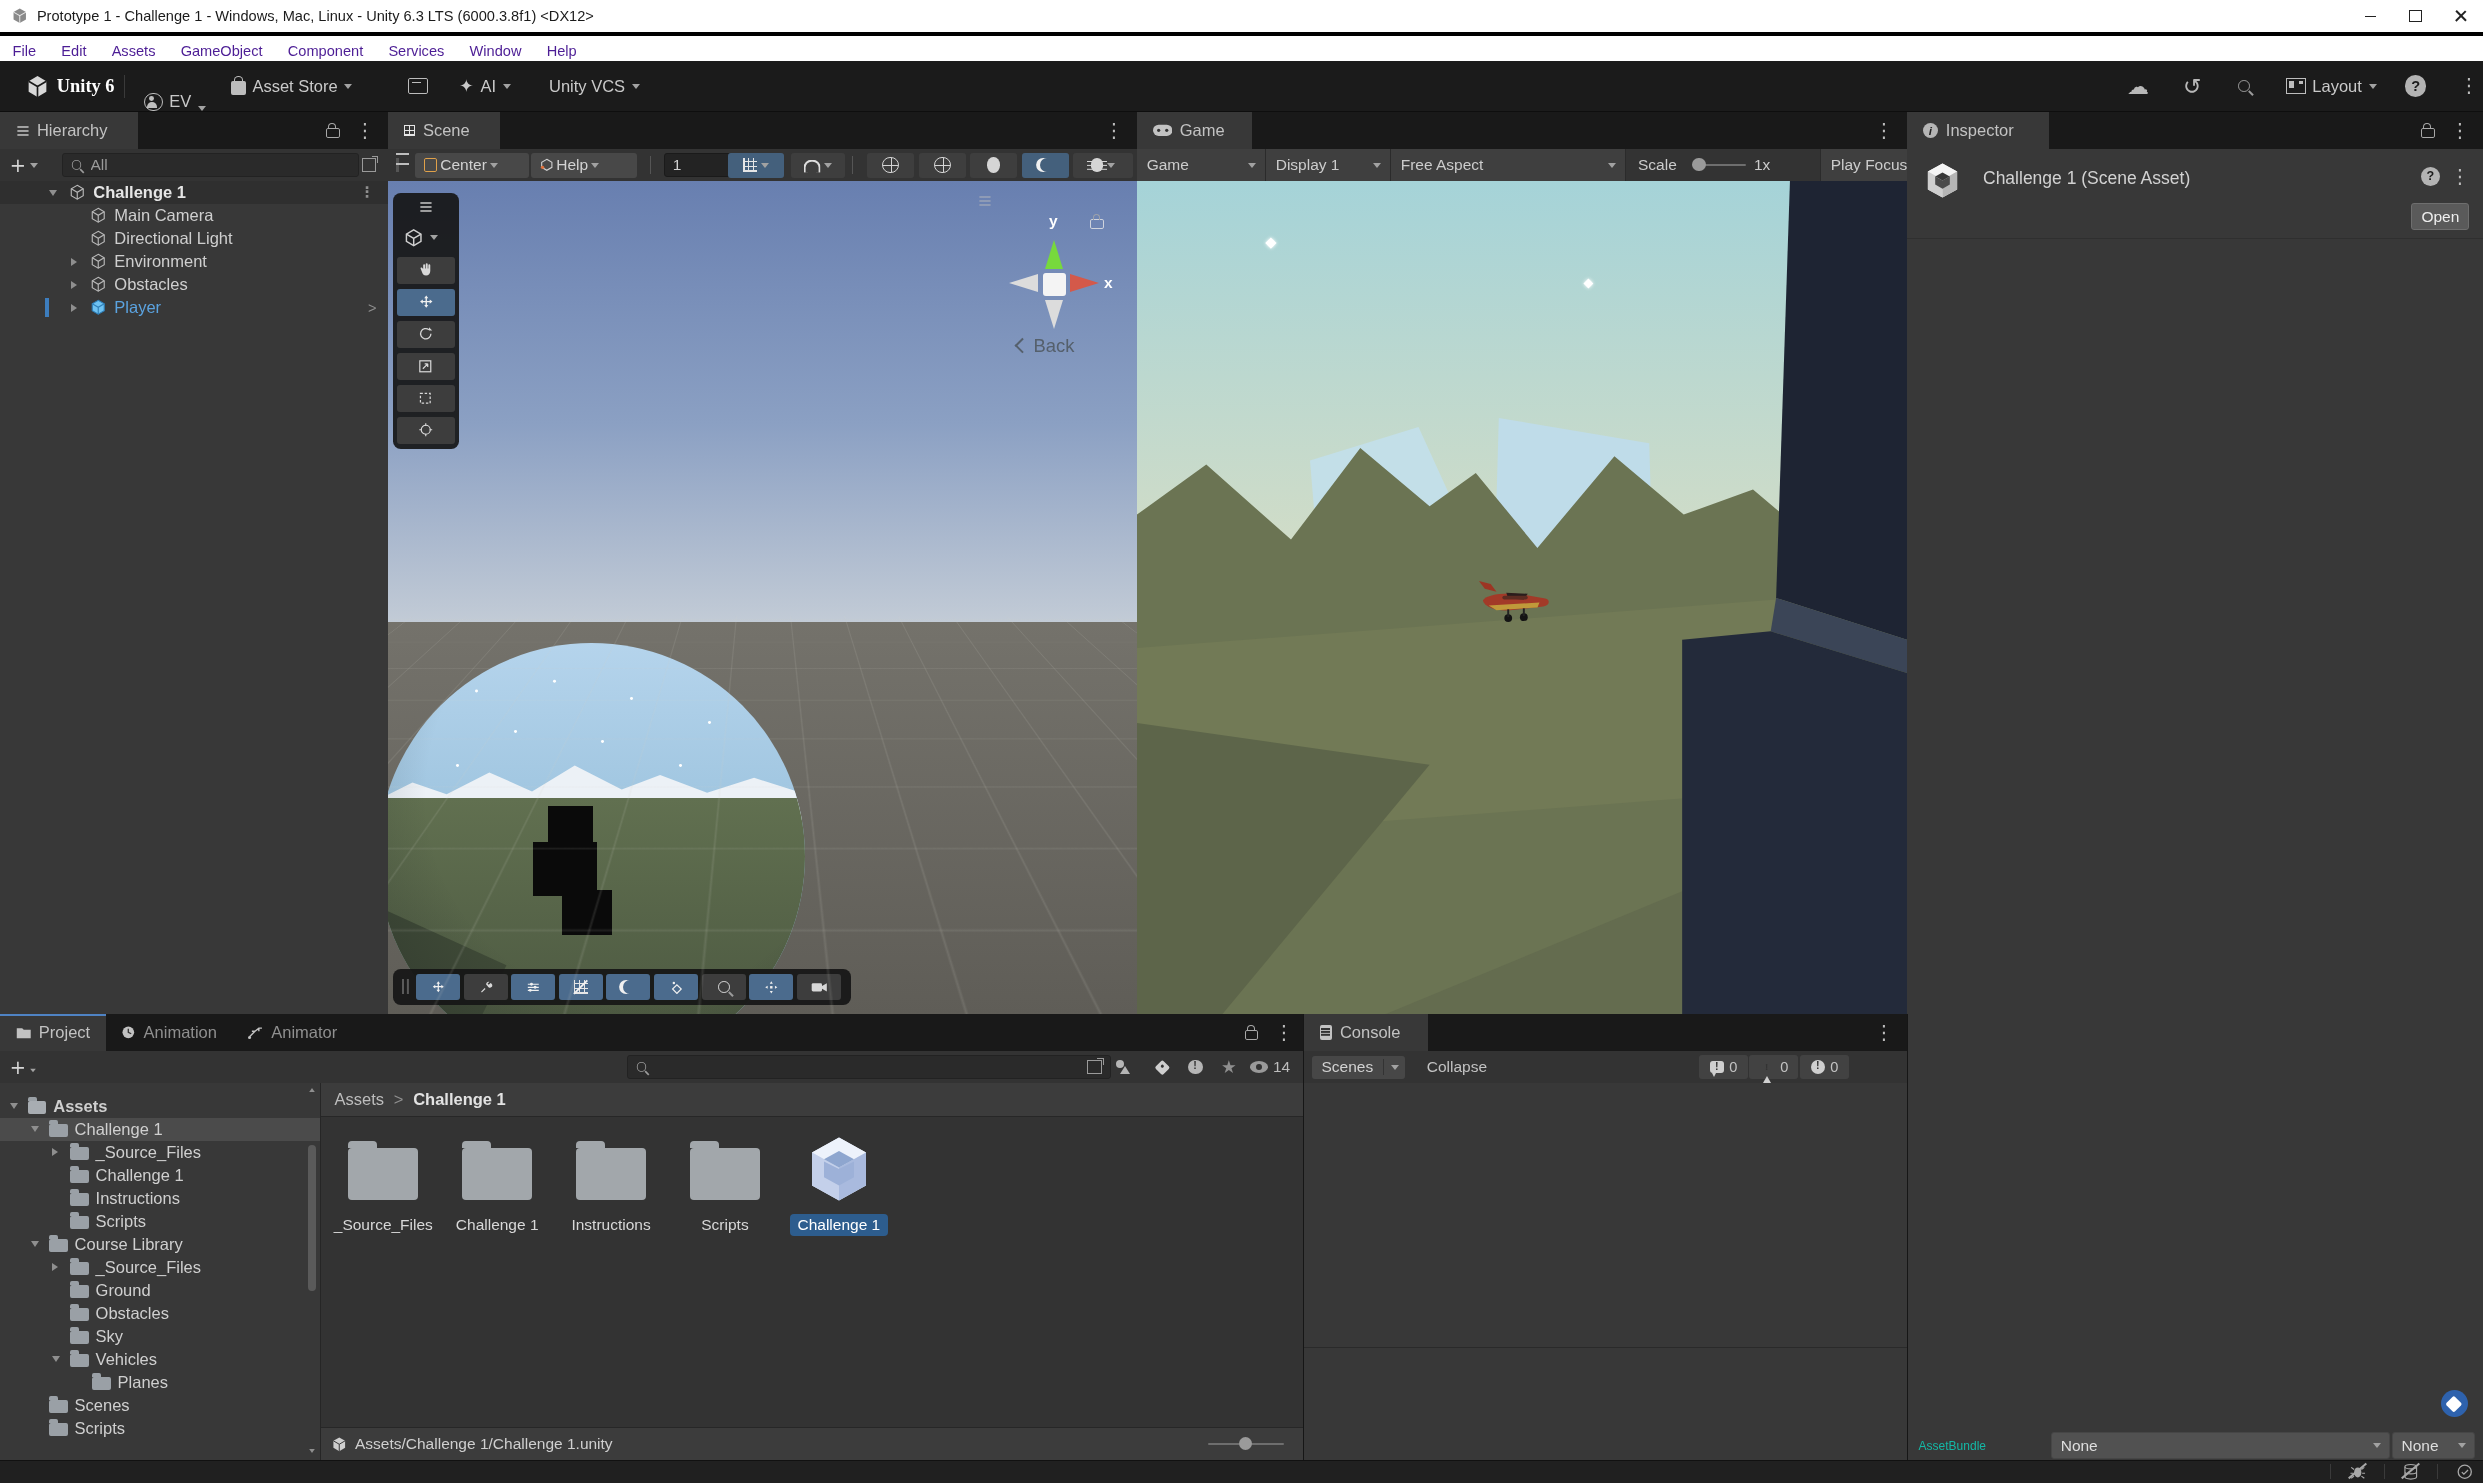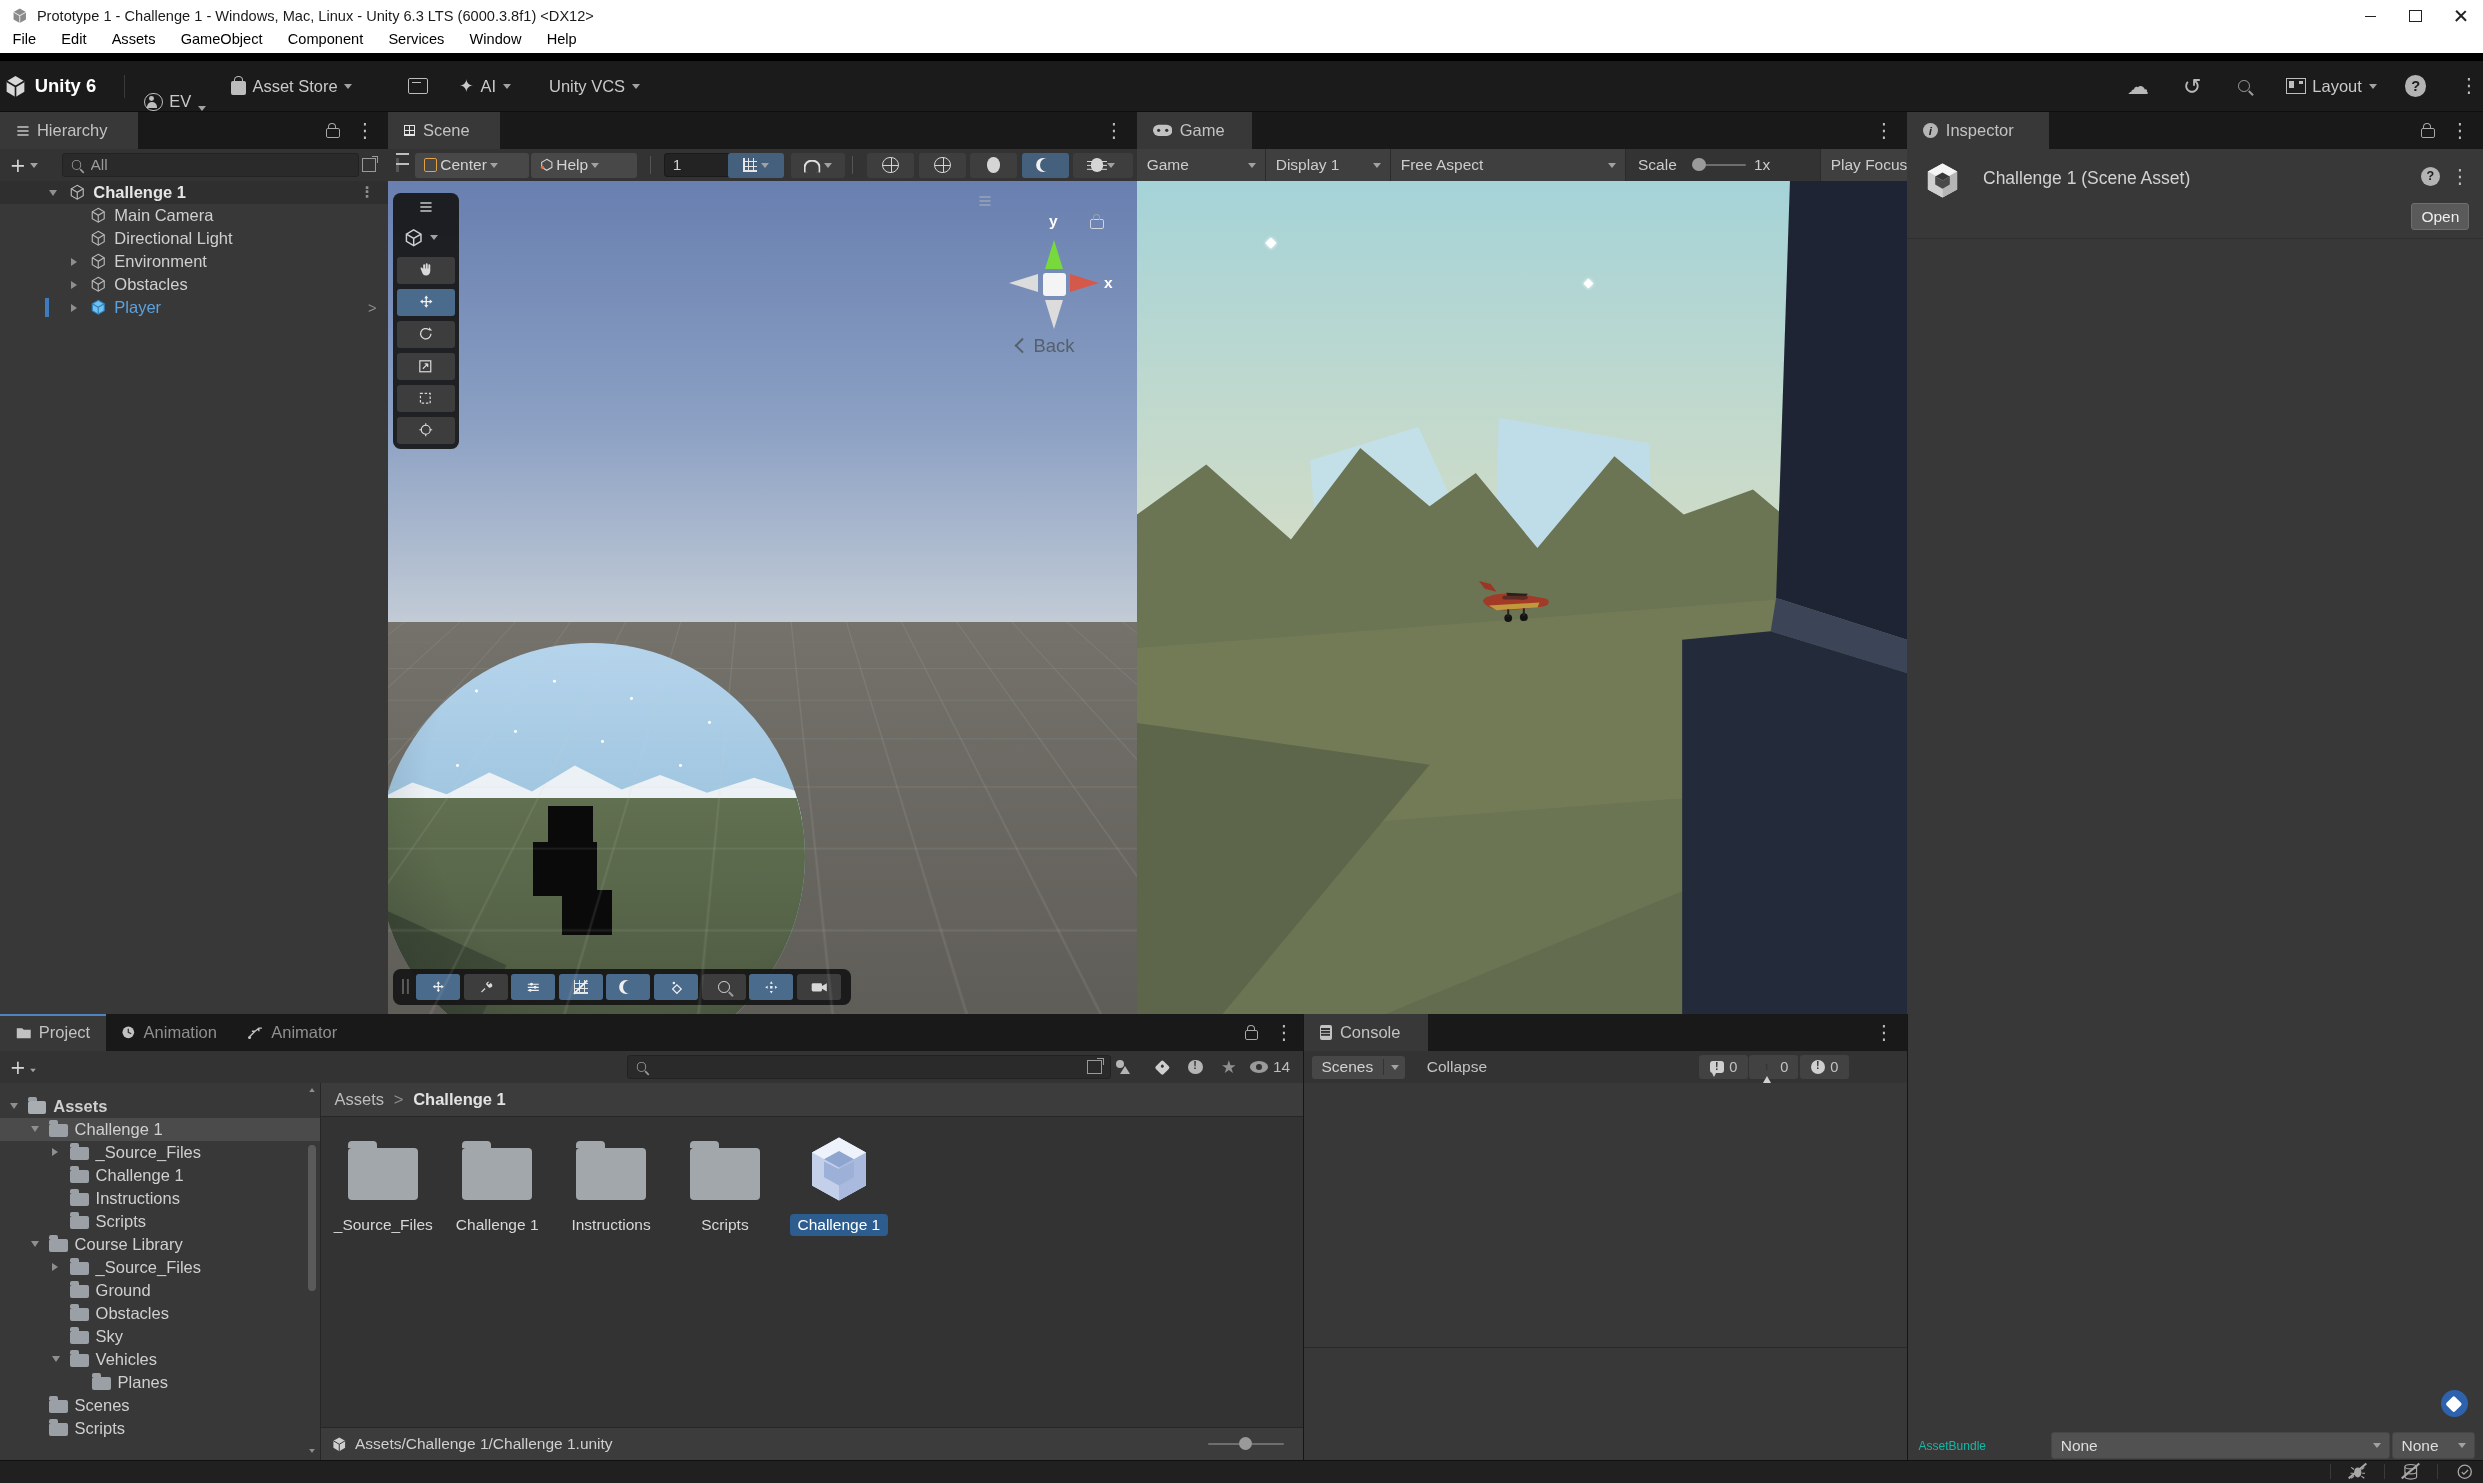--- a/index.html
+++ b/index.html
@@ -4,21 +4,21 @@
 <style>
   html,body{margin:0;padding:0;background:#000;}
   body{width:2483px;height:1484px;position:relative;overflow:hidden;
        font-family:"Liberation Sans",sans-serif;color:#c8c8c8;
        -webkit-font-smoothing:antialiased;}
   .abs{position:absolute;}
   .glyph{font-family:"DejaVu Sans",sans-serif;}
   
   .titlebar{left:0;top:0;width:2483px;height:32px;background:#ffffff;color:#1b1b1b;
             display:flex;align-items:center;font-size:14.6px;}
-  .menubar{left:0;top:24px;width:2483px;height:29px;background:#ffffff;color:#000000;
+  .menubar{left:0;top:36px;width:2483px;height:29px;background:#ffffff;color:#4c1d95;
            display:flex;align-items:center;font-size:14.6px;}
   .mitem{padding:0 12.6px;height:100%;display:flex;align-items:center;cursor:default;}
   .winbtns{position:absolute;right:0;top:0;height:32px;display:flex;}
   .winbtn{width:45px;height:32px;display:flex;align-items:center;justify-content:center;}
   .wmin{width:11.6px;height:1px;background:#222;}
   .wmax{width:10.7px;height:9.7px;border:1px solid #222;}
   .wx{position:relative;width:11.6px;height:11.6px;}
   .wx::before,.wx::after{content:'';position:absolute;left:4.9px;top:-1px;width:1.5px;height:13.6px;background:#222;}
   .wx::before{transform:rotate(45deg);} .wx::after{transform:rotate(-45deg);}
   
@@ -162,21 +162,21 @@
     <div class="mitem">Edit</div>
     <div class="mitem">Assets</div>
     <div class="mitem">GameObject</div>
     <div class="mitem">Component</div>
     <div class="mitem">Services</div>
     <div class="mitem">Window</div>
     <div class="mitem">Help</div>
   </div>
 
 <div class="abs toolbar">
-  <div class="tb-item" style="left:3px;">
+  <div class="tb-item" style="left:25px;font-family:Liberation Serif, serif;">
     <span class="icw">
       <svg width="25" height="25" viewBox="0 0 24 24">
           <path d="M12 2l8.5 5v10L12 22 3.5 17V7z" fill="#d8d8d8"></path>
           <path d="M3.5 7L12 12l8.5-5M12 12v10" stroke="#1b1b1b" stroke-width="1.6" fill="none"></path>
         </svg>
     </span>
     <span class="brand">Unity 6</span>
   </div>
   <div class="tb-item" style="left:124px;">
       <span class="vline"></span>

